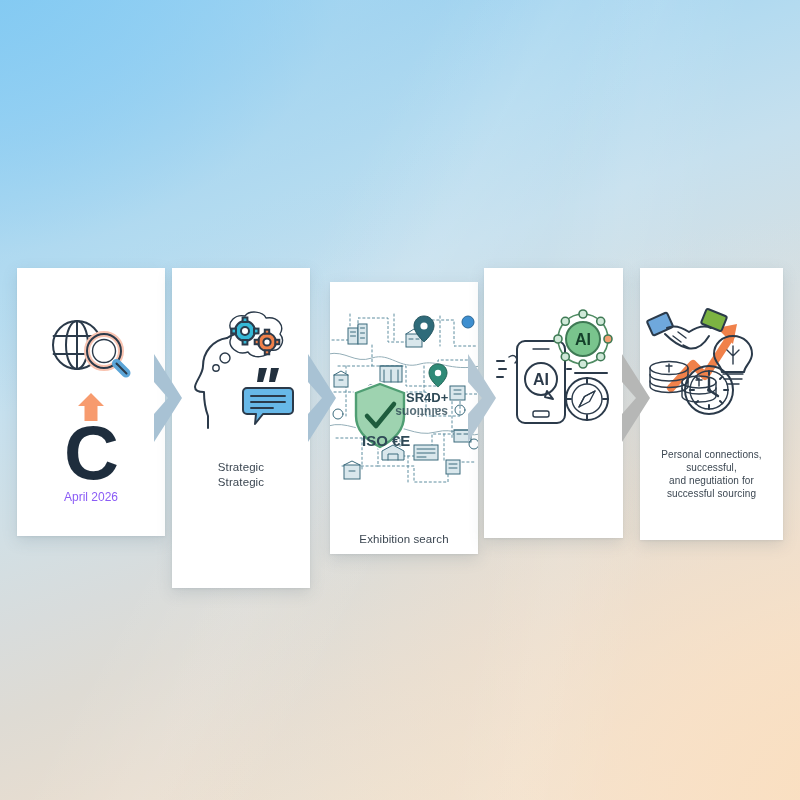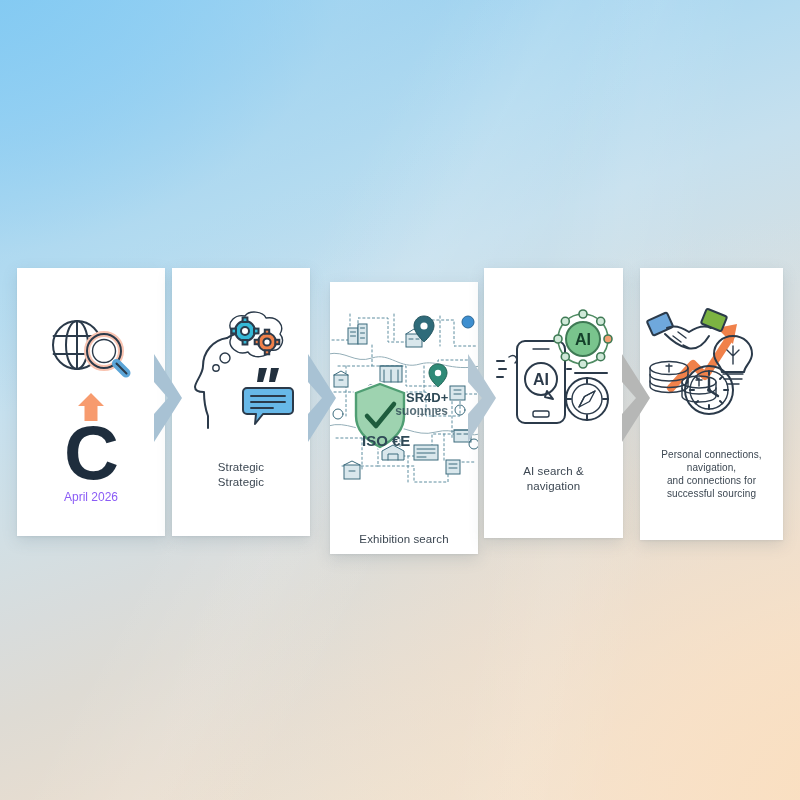--- a/index.html
+++ b/index.html
@@ -159,21 +159,21 @@
       <div class="date-text">April 2026</div>
     </div>
   </div>
 
   <div class="chev" style="left:152px; top:352px;">
     <svg width="34" height="92" viewBox="0 0 34 92">
       <path d="M2 2 L30 46 L2 90 L2 62 L16 46 L2 30 Z" fill="#a8c2d4"></path>
     </svg>
   </div>
 
-  <div class="panel" style="left:172px; top:268px; width:138px; height:268px;">
+  <div class="panel" style="left:172px; top:268px; width:138px; height:320px;">
     <div class="panel-inner">
       <div class="art" style="height:130px; margin-top:38px;">
         <svg width="116" height="118" viewBox="0 0 116 118">
 
           <path class="ln" d="M44 26 C30 28 20 40 20 54 C20 62 12 70 12 75 C12 79 17 80 21 80
                               C21 88 22 96 25 104 L25 116"></path>
           <path class="ln" d="M44 26 C50 22 58 20 64 21"></path>
 
           <path class="ln-t" d="M48 18 C44 10 52 2 62 4 C66 -2 80 -1 83 6 C95 4 102 14 97 22
                                 C103 29 97 40 88 38 C84 46 70 47 65 40 C54 44 44 34 48 26 Z"></path>
@@ -381,24 +381,20 @@
             <g stroke="#2b3a4a" stroke-width="2" stroke-linecap="round">
               <path d="M0 -21 V-16"></path>
                 <path d="M0 16 V21"></path>
                 <path d="M-21 0 H-16"></path>
                 <path d="M16 0 H21"></path>
             </g>
             <path d="M8 -8 L2.5 2.5 L-8 8 L-2.5 -2.5 Z" fill="#ffffff" class="ln-t"></path>
             <path d="M8 -8 L-2.5 -2.5 L-8 8" fill="none" class="ln-t"></path>
           </g>
         </svg>
-      </div>
-      <div class="caption" style="margin-top:32px;">
-        <div>AI search &amp;</div>
-        <div>navigation</div>
       </div>
     </div>
   </div>
 
   <div class="chev" style="left:620px; top:352px;">
     <svg width="34" height="92" viewBox="0 0 34 92">
       <path d="M2 2 L30 46 L2 90 L2 62 L16 46 L2 30 Z" fill="#b6b7b6"></path>
     </svg>
   </div>
 
@@ -453,20 +449,20 @@
               <path d="M13.4 13.4 L11 11"></path>
                 <path d="M-13.4 -13.4 L-11 -11"></path>
             </g>
             <path d="M0 0 V-12 M0 0 L9 6" fill="none" stroke="#2b3a4a" stroke-width="2.4" stroke-linecap="round"></path>
             <circle r="2" fill="#2b3a4a"></circle>
           </g>
         </svg>
       </div>
       <div class="caption small" style="margin-top:28px;">
         <div>Personal connections,</div>
-        <div>navigation,</div>
-        <div>and connections for</div>
+        <div>successful,</div>
+        <div>and negutiation for</div>
         <div>successful sourcing</div>
       </div>
     </div>
   </div>
 
 </div>
 
 </body></html>

